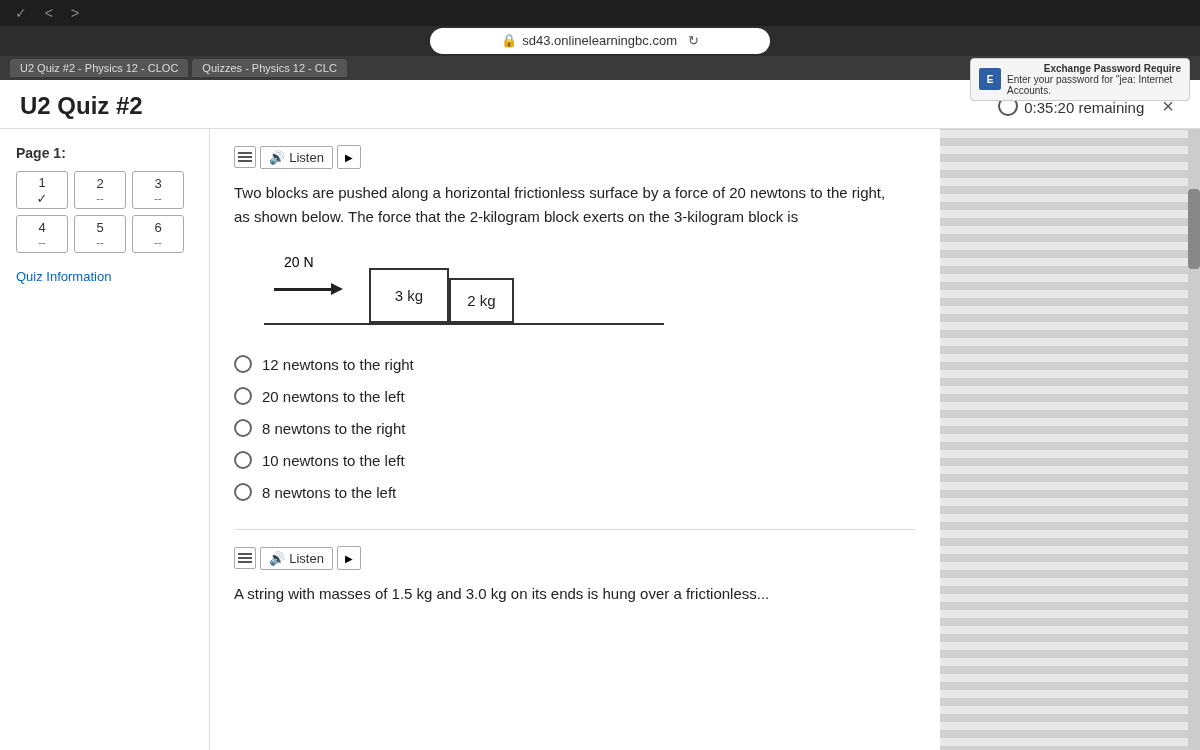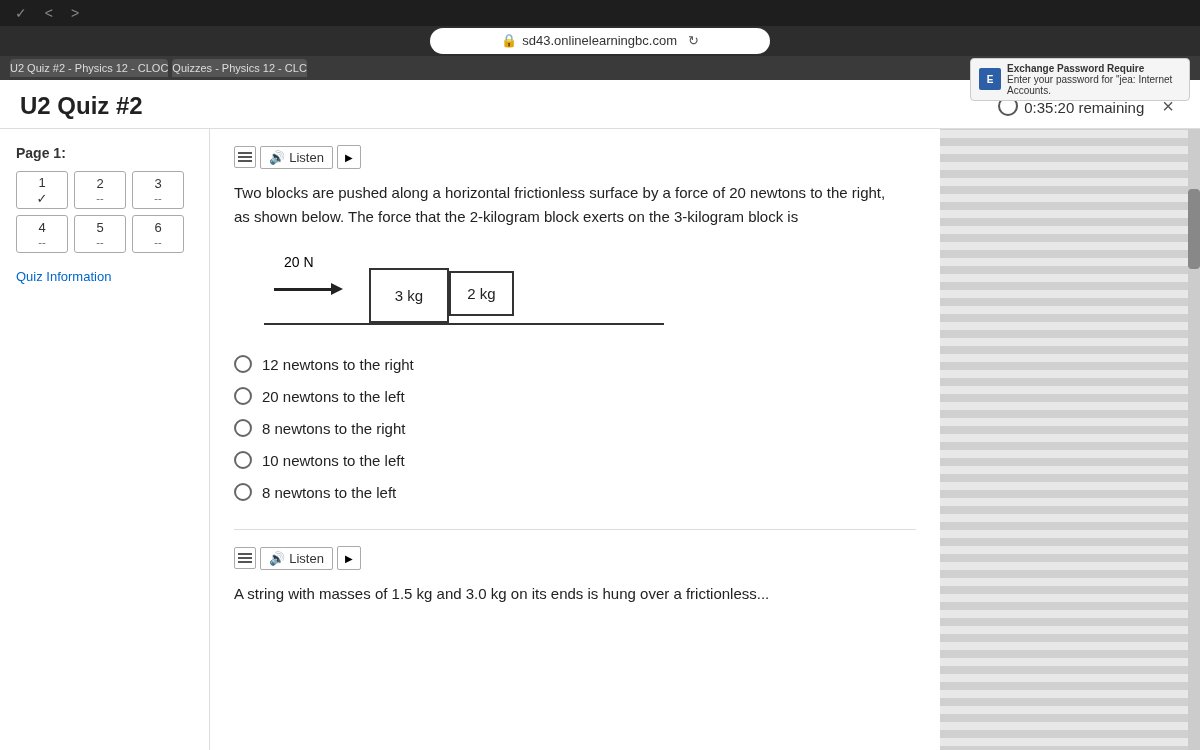--- a/index.html
+++ b/index.html
@@ -56,21 +56,21 @@
       align-items: center;
       padding: 0 10px;
       gap: 4px;
       font-size: 11px;
       color: #ccc;
       position: relative;
     }
     .tab {
       background: #555;
       border-radius: 4px 4px 0 0;
-      padding: 3px 0;
+      padding: 3px 10px;
       font-size: 11px;
       color: #ddd;
       display: flex;
       align-items: center;
       gap: 5px;
     }
     .exchange-popup {
       position: absolute;
       right: 10px;
       top: 2px;
@@ -376,21 +376,21 @@
   <div class="tabs-row">
     <div class="tab">
       <span style="font-size:11px;">U2 Quiz #2 - Physics 12 - CLOC</span>
     </div>
     <div class="tab">
       <span style="font-size:11px;">Quizzes - Physics 12 - CLC</span>
     </div>
     <div class="exchange-popup">
       <div class="exchange-icon">E</div>
       <div>
-        <div style="font-weight:bold; font-size:10px;">Exchange Password Require</div>
+        <div style="font-weight:bold; font-size:10px;text-align:right;">Exchange Password Require</div>
         <div style="font-size:10px;">Enter your password for "jea: Internet Accounts.</div>
       </div>
     </div>
   </div>
 </div>
 
 <div class="page-content">
 
   <div class="quiz-header">
     <h1 class="quiz-title">U2 Quiz #2</h1>
@@ -464,21 +464,21 @@
         <div style="position:absolute; left:0; bottom:34px; display:flex; align-items:center;">
           <div style="width:60px; height:3px; background:#222; position:relative;">
             <div style="position:absolute; right:-9px; top:-5px; border-left:12px solid #222; border-top:6px solid transparent; border-bottom:6px solid transparent;"></div>
           </div>
         </div>
 
         <div class="block block-3kg" style="position:absolute; left:75px; bottom:2px;">
           <span>3 kg</span>
         </div>
 
-        <div class="block block-2kg" style="position:absolute; left:155px; bottom:9px;">
+        <div class="block block-2kg" style="position:absolute; left:155px; bottom:2px;">
           <span>2 kg</span>
         </div>
 
         <div style="position:absolute; bottom:0; left:-10px; width:400px; height:2px; background:#333;"></div>
       </div>
 
       <div class="answer-choices">
 
         <label class="choice">
           <div class="radio-circle"></div>

